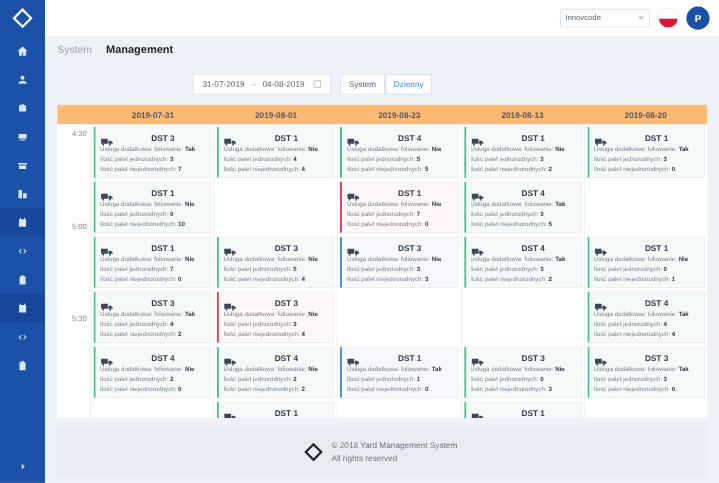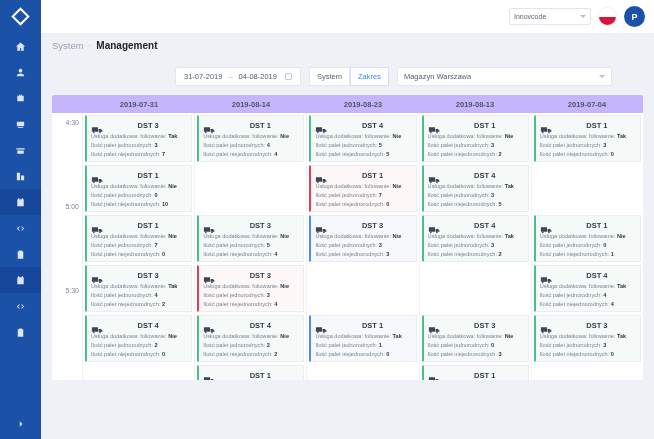--- a/index.html
+++ b/index.html
@@ -114,21 +114,21 @@
   .sched-wrap {
     margin: 0 11px;
     background: #fff;
     border-radius: 2px;
     height: 285px;
     overflow: hidden;
     position: relative;
   }
   .sched-head {
     display: flex; height: 18px;
-    background: #c4b5fd;
+    background: #fdba74;
   }
   .sh-time { width: 31px; flex: 0 0 31px; }
   .sh-col {
     flex: 1 1 0; display: flex; align-items: center; justify-content: center;
     font-size: 7.5px; color: #4e5764; font-weight: bold;
   }
   .sched-body { display: flex; height: 267px; }
   .time-col {
     width: 31px; flex: 0 0 31px; position: relative;
     border-right: 1px solid #eef0f3; background: #fff;
@@ -293,38 +293,34 @@
     <div class="toolbar">
       <div class="tb-inner">
         <div class="daterange">
           <span>31-07-2019</span>
           <span class="dr-dash">–</span>
           <span>04-08-2019</span>
           <span class="cal-ico"></span>
         </div>
         <div class="btngroup">
           <div class="tbtn">System</div>
-          <div class="tbtn active">Zakres</div>
-        </div>
-        <div class="wh-select">
-          <span>Magazyn Warszawa</span>
-          <span class="caret"></span>
+          <div class="tbtn active">Dzienny</div>
         </div>
       </div>
     </div>
 
     <div class="sched-wrap">
       <div class="sched-head">
         <div class="sh-time"></div>
         <div id="day-headers" style="display:flex;flex:1 1 auto;">
             <div class="sh-col">2019-07-31</div>
-            <div class="sh-col">2019-08-14</div>
+            <div class="sh-col">2019-08-01</div>
             <div class="sh-col">2019-08-23</div>
             <div class="sh-col">2019-08-13</div>
-            <div class="sh-col">2019-07-04</div>
+            <div class="sh-col">2019-08-20</div>
           </div>
       </div>
       <div class="sched-body">
         <div class="time-col" id="time-col">
             <div class="tlabel" style="top: 6px;">4:30</div>
             <div class="tlabel" style="top: 90px;">5:00</div>
             <div class="tlabel" style="top: 174px;">5:30</div>
           </div>
         <div id="day-cols" style="display:flex;flex:1 1 auto;">
             <div class="day-col">
@@ -585,15 +581,22 @@
                 </div>
                 <div class="card-line"><span>Usługa dodatkowa: foliowanie:</span> <b>Tak</b></div>
                 <div class="card-line"><span>Ilość palet jednorodnych:</span> <b>3</b></div>
                 <div class="card-line"><span>Ilość palet niejednorodnych:</span> <b>0</b></div>
               </div>
             </div>
           </div>
       </div>
     </div>
 
+    <div class="footer">
+      <div class="fdiamond"></div>
+      <div>
+        <div class="ftext">© 2018 Yard Management System</div>
+        <div class="ftext">All rights reserved</div>
+      </div>
+    </div>
 
   </div>
 </div>
 
 </body></html>

